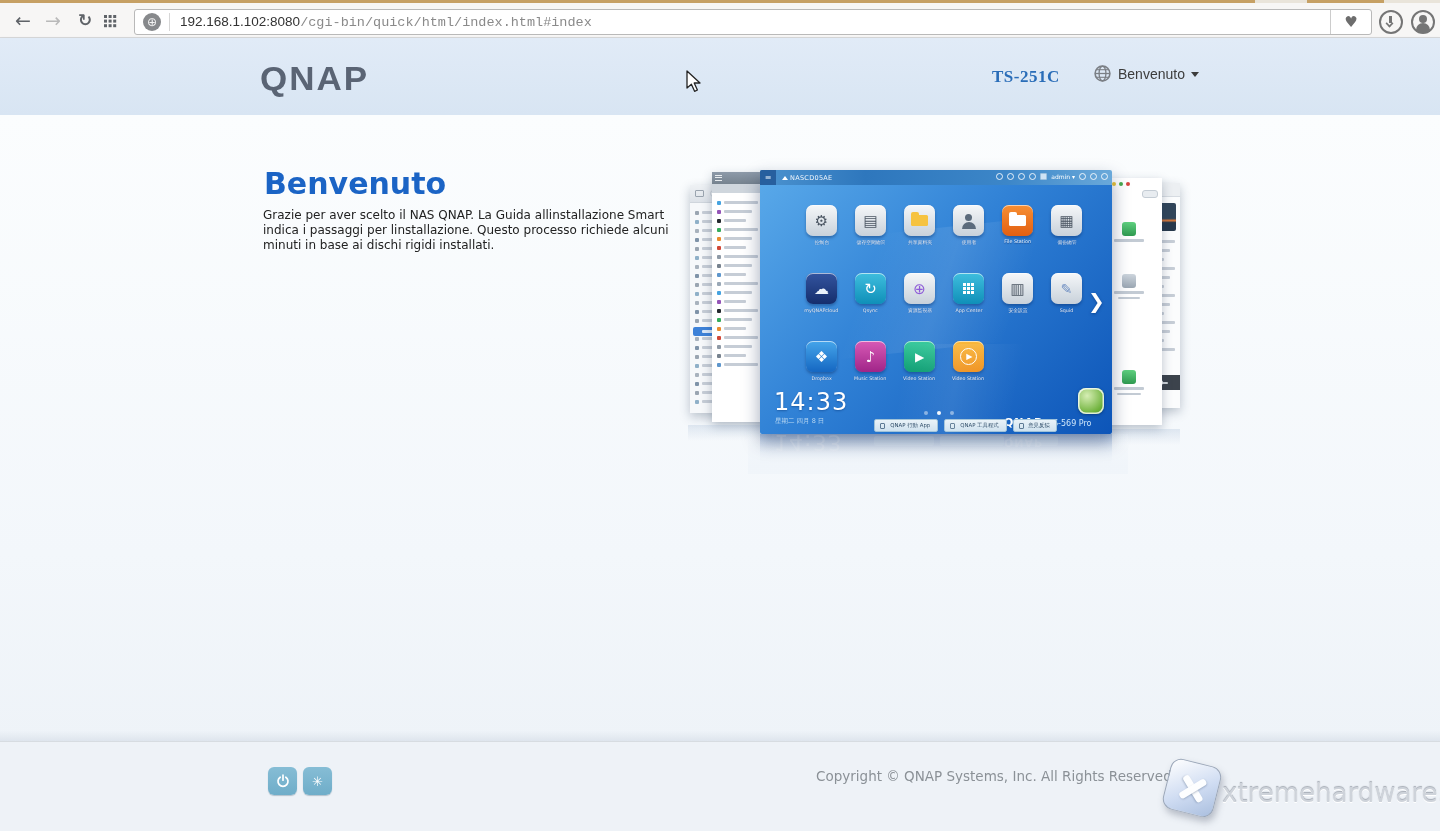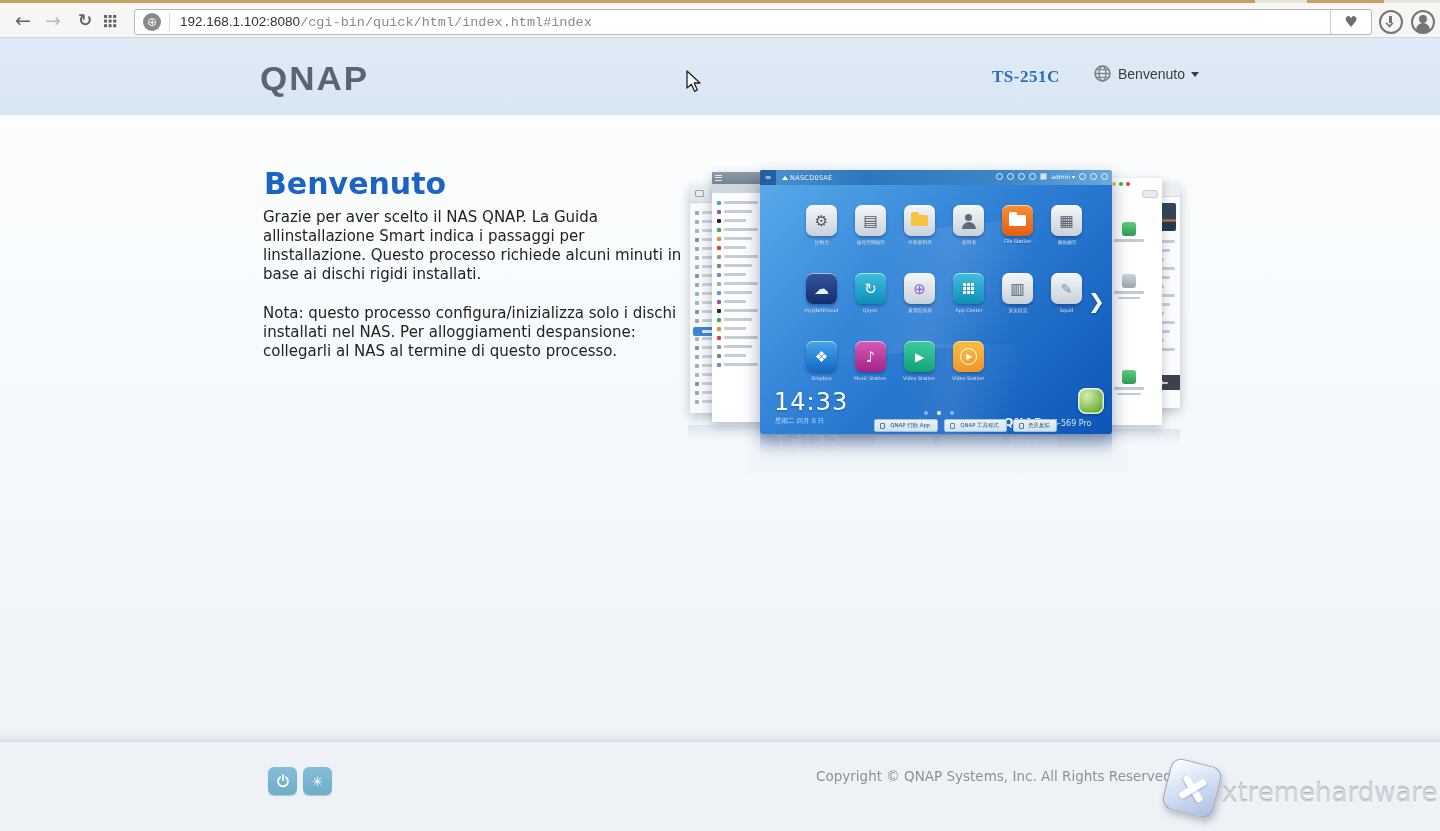--- a/index.html
+++ b/index.html
@@ -34,21 +34,21 @@
   #logo { position:absolute; left:260px; top:20px; font-size:35px; font-weight:900; letter-spacing:2px; color:#5a6474; transform:scaleY(.96); font-family:"Liberation Sans",sans-serif; }
   #model { position:absolute; left:992px; top:29px; font-family:"Liberation Serif",serif; font-weight:bold; font-size:17px; letter-spacing:.5px; color:#2a6db8; }
   #langbox { position:absolute; left:1094px; top:27px; display:flex; align-items:center; cursor:pointer; }
   #langbox svg { margin-right:7px; }
   #langlabel { font-size:14px; color:#3c3c3c; font-family:"Liberation Sans",sans-serif; }
   #langcaret { width:0; height:0; border-left:4px solid transparent; border-right:4px solid transparent; border-top:5px solid #3c3c3c; margin-left:6px; margin-top:2px; }
 
   
   #content { position:absolute; left:0; top:115px; width:1440px; height:626px; background:linear-gradient(#fbfdfe, #f3f7fb 70%, #eef3f8); }
   #welcome-title { position:absolute; left:264px; top:51px; font-size:30px; font-weight:bold; color:#1b64c5; }
-  .para { position:absolute; left:263px; width:424px; font-size:15px; line-height:1.26; color:#222; }
+  .para { position:absolute; left:263px; width:424px; font-size:12px; line-height:1.26; color:#222; }
   #p1 { top:93px; }
   #p2 { top:189px; }
   #cta { position:absolute; left:486px; top:433px; width:468px; height:50px; border:1px solid #c2c2c2; border-radius:4px; background:linear-gradient(#ffffff,#ececec); box-shadow:inset 0 1px 0 #fff, 0 2px 4px rgba(0,0,0,.18); font-size:19px; color:#2e2e2e; text-align:center; line-height:48px; cursor:pointer; font-family:"DejaVu Sans",sans-serif; }
 
   
   #shot { position:absolute; left:688px; top:48px; width:492px; height:310px; }
   .sidewin { position:absolute; background:#fff; box-shadow:0 4px 10px rgba(30,50,80,.28); }
   #lw-far { left:2px; top:22px; width:80px; height:228px; background:#f6f8fa; }
   #lw-far .hd { height:18px; background:linear-gradient(#eef1f4,#dde2e8); border-bottom:1px solid #cfd5dc; position:relative; }
   #lw-far .hd i { position:absolute; left:5px; top:5px; width:9px; height:7px; border:1.5px solid #9aa4af; border-radius:1px; }
@@ -194,21 +194,20 @@
         <line x1="2" y1="12.3" x2="15" y2="12.3" stroke="#7b7f85" stroke-width="1.1"></line>
       </svg>
       <span id="langlabel">Benvenuto</span>
       <i id="langcaret"></i>
     </div>
   </div>
 
   <div id="content">
     <div id="welcome-title">Benvenuto</div>
     <div class="para" id="p1">Grazie per aver scelto il NAS QNAP. La Guida allinstallazione Smart indica i passaggi per linstallazione. Questo processo richiede alcuni minuti in base ai dischi rigidi installati.</div>
-    <div class="para" id="p2">Nota: questo processo configura/inizializza solo i dischi installati nel NAS. Per alloggiamenti despansione: collegarli al NAS al termine di questo processo.</div>
 
     <div id="shot">
       <div class="sidewin" id="lw-far">
         <div class="hd">
             <i></i>
             <b></b>
           </div>
         <div class="rowstack" id="lwf-rows" style="top:23px;">
             <div class="mrow">
               <i style="background: rgb(154, 165, 177);"></i>

